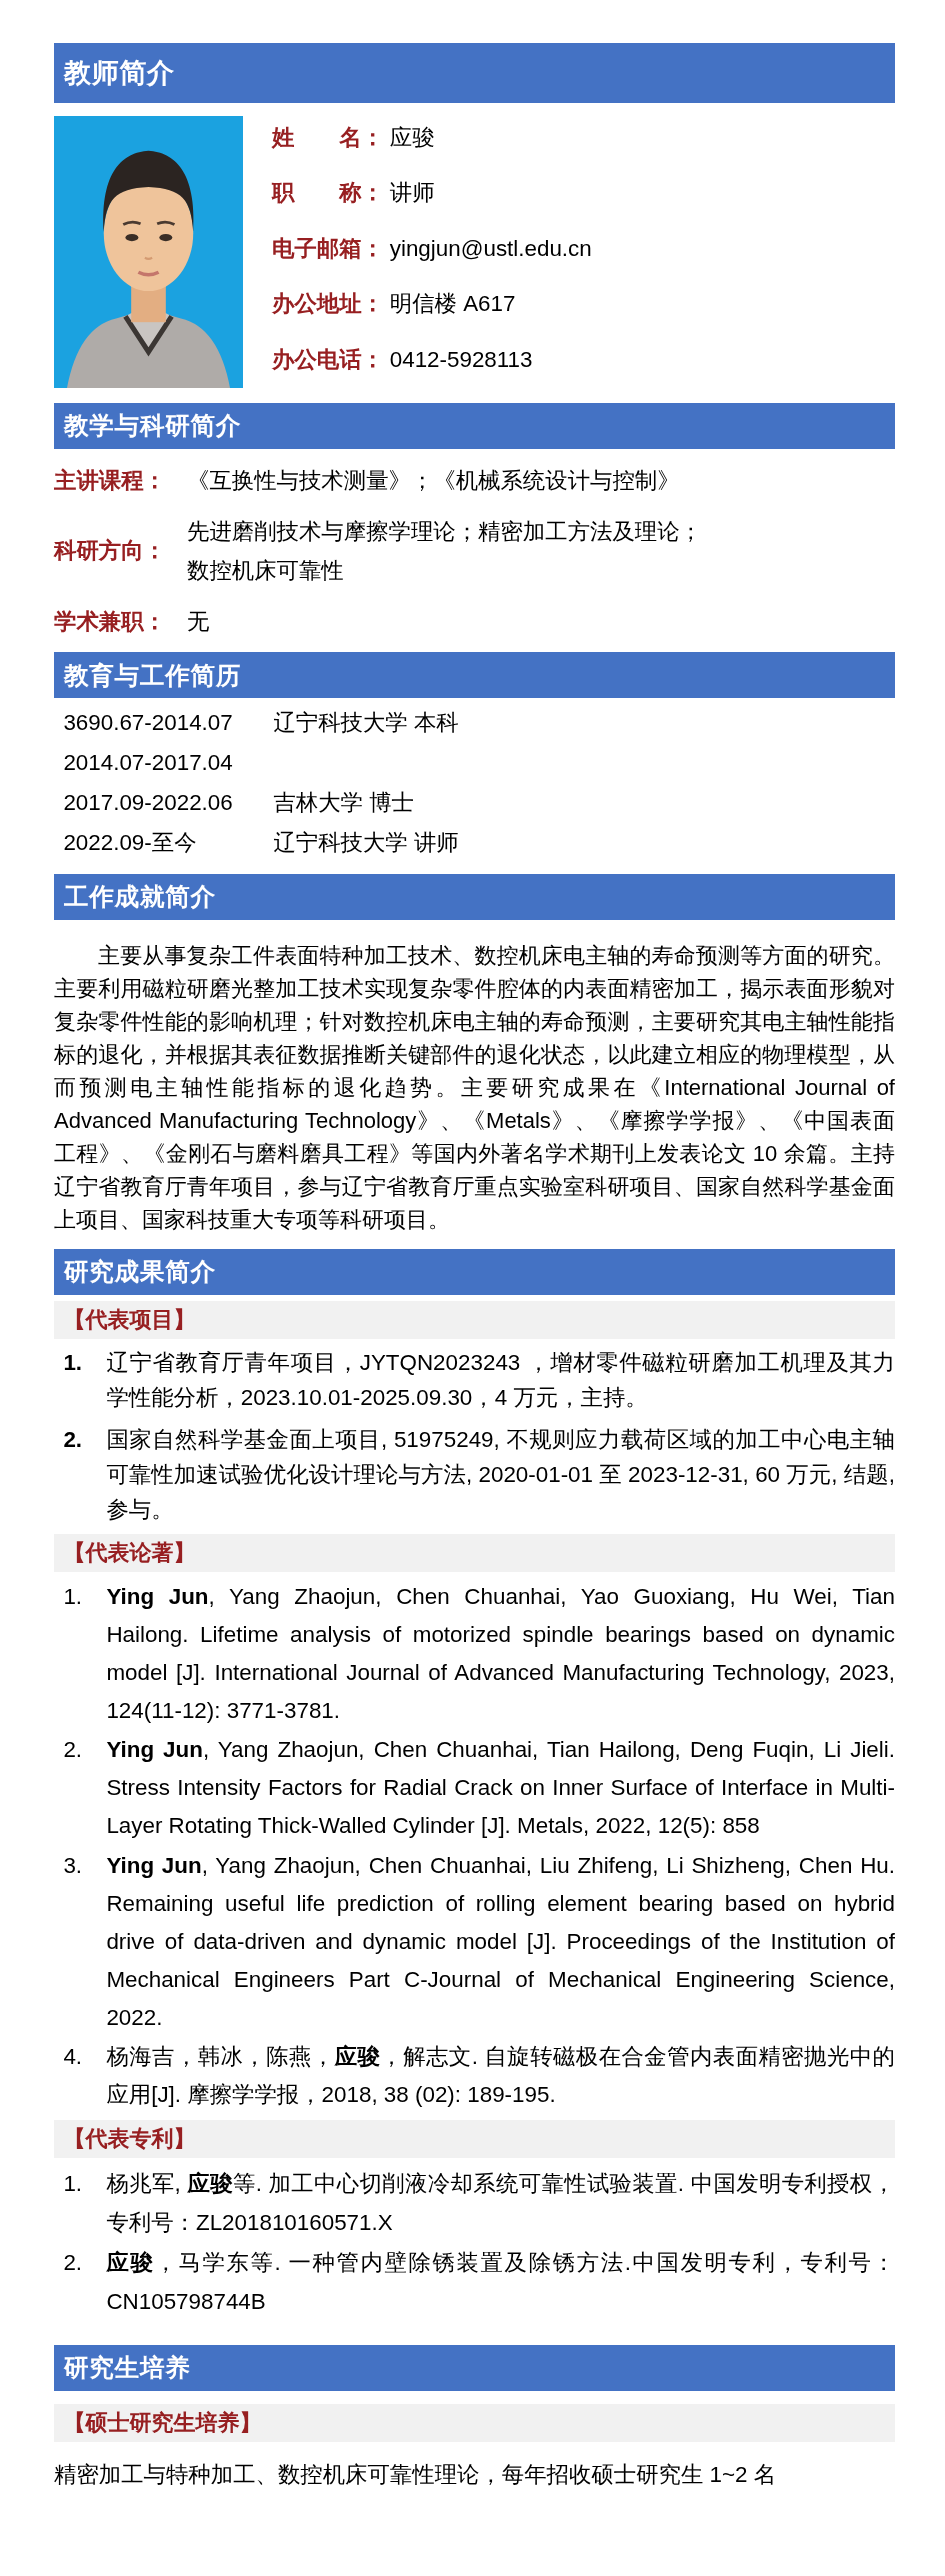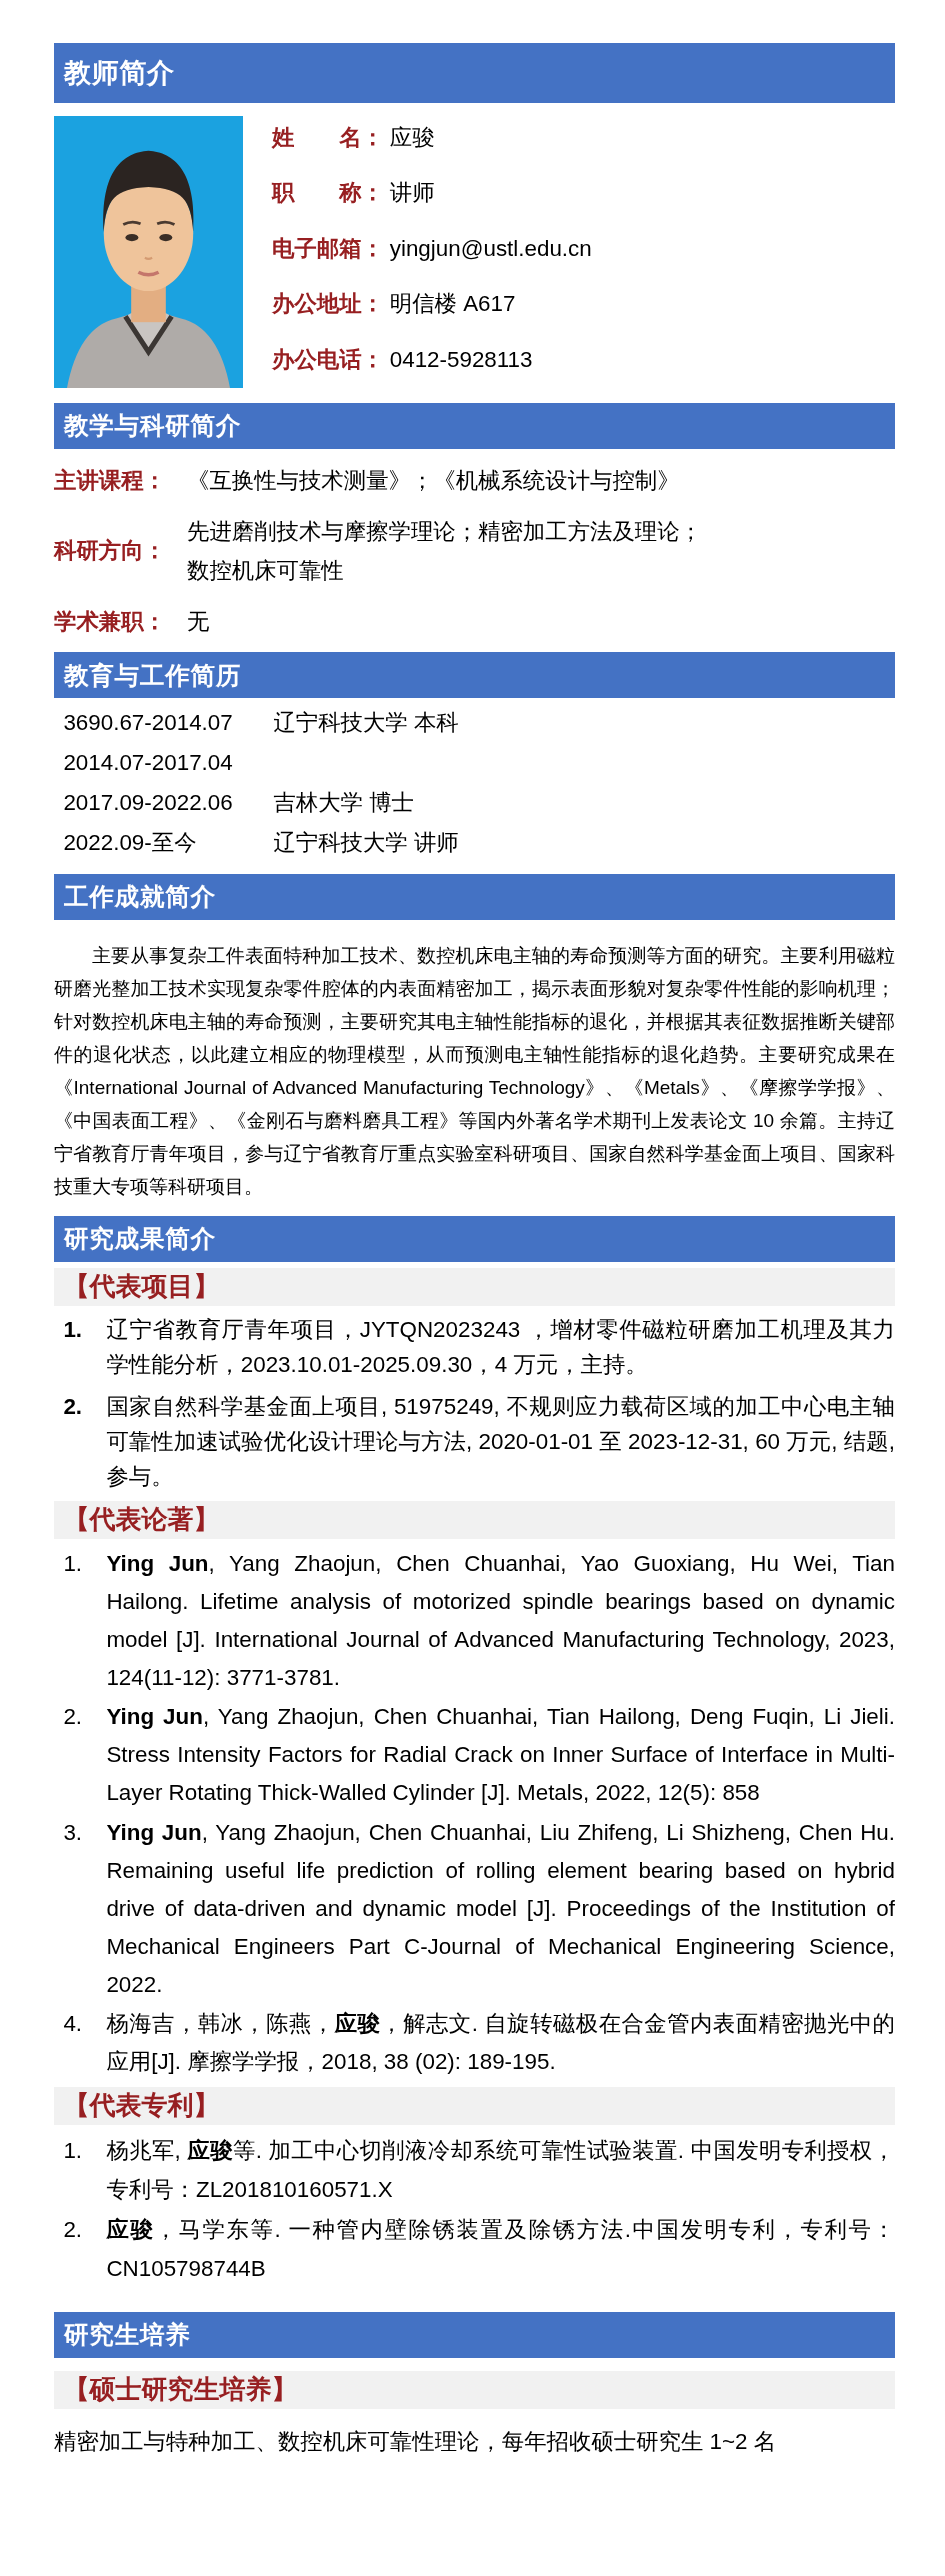--- a/index.html
+++ b/index.html
@@ -26,25 +26,25 @@
   .teach-row { display:flex; align-items:center; margin-top:11.6px; }
   .teach-row:first-child { margin-top:2.9px; }
   .teach-label { flex:0 0 133px; color:#971F21; font-weight:bold; font-size:22.4px; }
   .teach-value { font-size:22.4px; line-height:39px; }
 
   .edu { padding:10px 0 5.8px 0; }
   .edu-row { display:flex; font-size:22.4px; line-height:30px; margin-bottom:10px; padding-left:9.4px; }
   .edu-period { flex:0 0 210px; }
   .edu-detail { flex:1; }
 
-  .bio { font-size:19px; line-height:33px; text-align:justify; text-indent:2em;
+  .bio { font-size:22px; line-height:33px; text-align:justify; text-indent:2em;
          margin:19px 0 13px 0; }
 
   .subhead { background:#F1F1F1; height:38px; display:flex; align-items:center;
-             padding-left:9.4px; color:#971F21; font-weight:bold; font-size:26px;
+             padding-left:9.4px; color:#971F21; font-weight:bold; font-size:22px;
              margin:5.8px 0 5.8px 0; }
 
   .list { margin:0; padding:0; }
   .item { display:grid; grid-template-columns:43px 1fr; padding-left:9.4px;
           font-size:22.4px; text-align:justify; }
   .num { font-weight:normal; }
   .projects .item { line-height:35px; margin:4.3px 0 7.2px 0; }
   .projects .num { font-weight:bold; }
   .papers .item { line-height:38px; margin-bottom:1.4px; }
   .patents .item { line-height:39px; margin-bottom:1.4px; }

